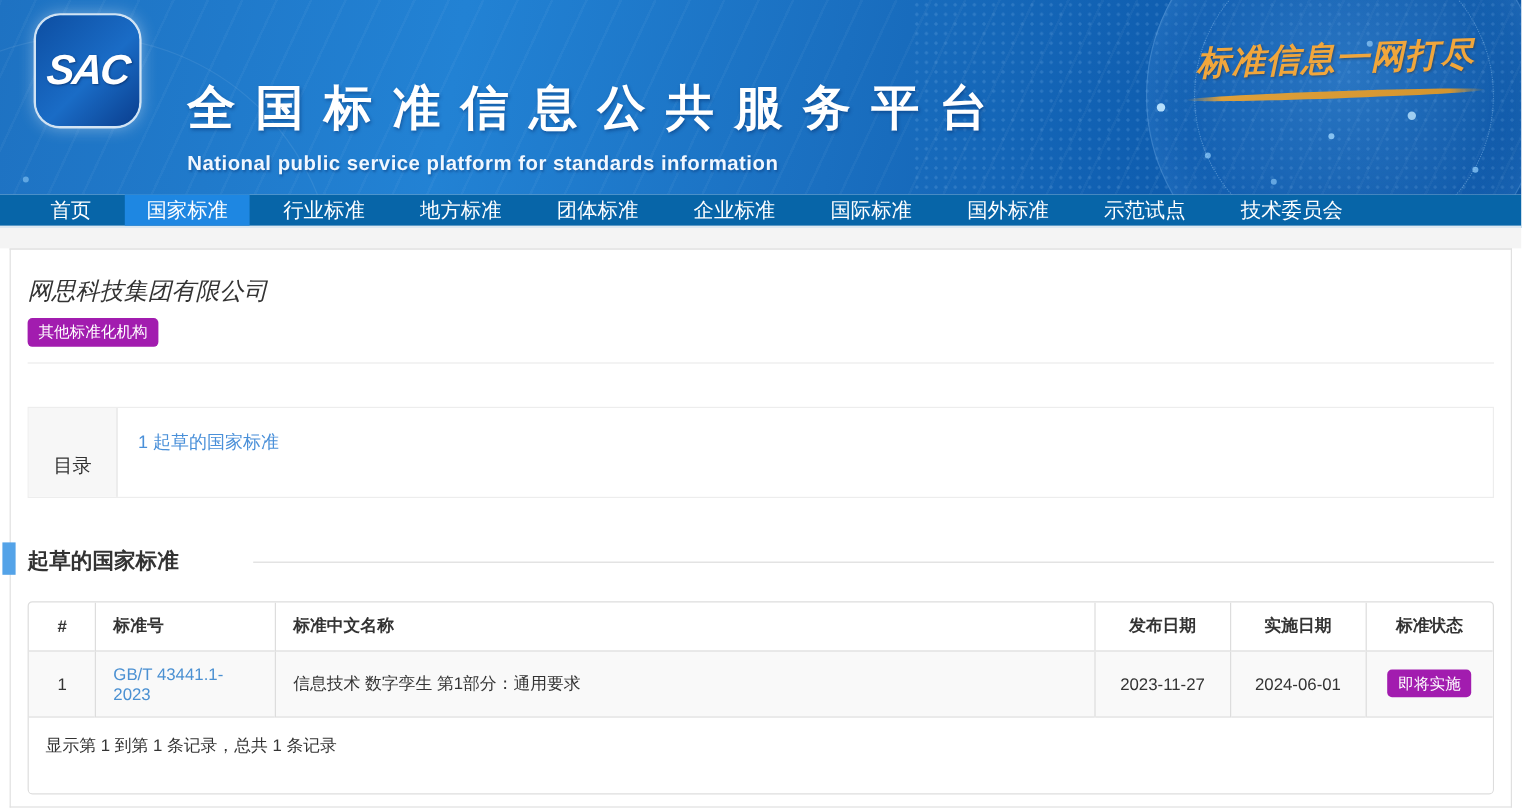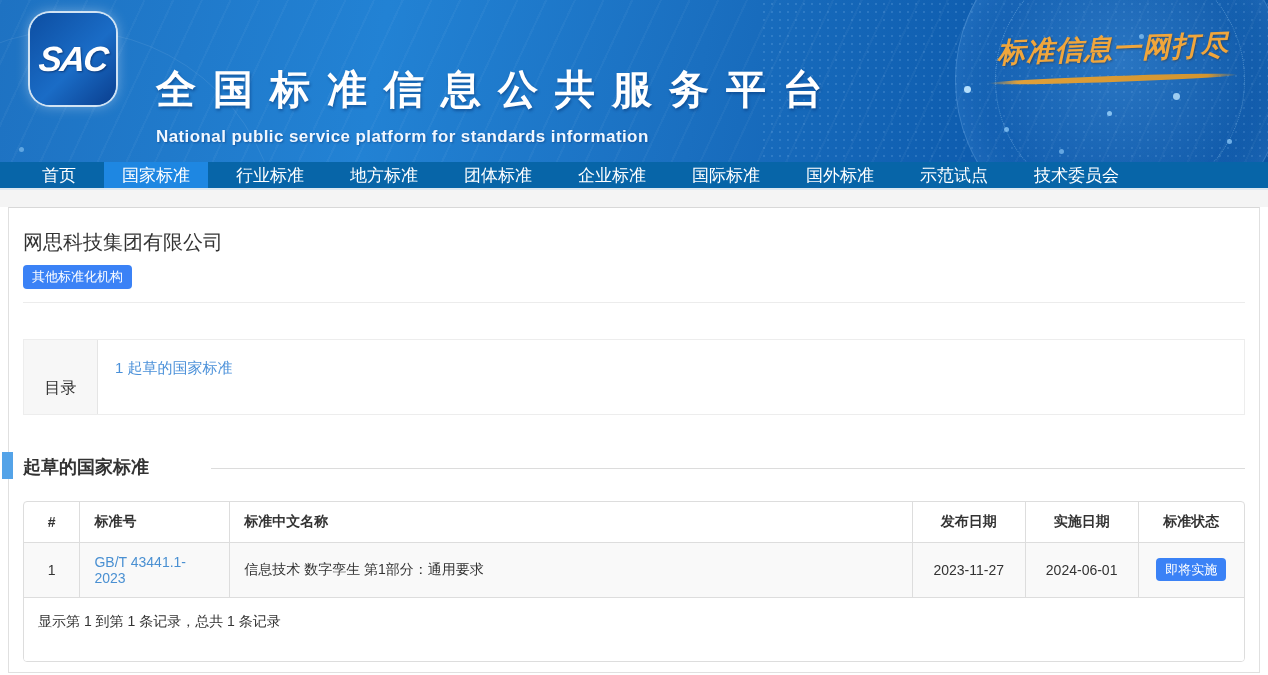--- a/index.html
+++ b/index.html
@@ -55,22 +55,22 @@
   .nav-item { display:flex; align-items:center; padding:0 18px; margin-right:10px;
     color:#fff; font-size:17px; text-decoration:none; cursor:pointer; white-space:nowrap; }
   .nav-item.active { background:#1e87e2; }
 
   .gap-strip { height:17px; background:#f4f4f4; }
 
   
   .panel { margin:0 8px; height:466px; background:#fff; border:1px solid #e0e0e0; border-top-color:#d8d8d8;
     padding:16px 14px; position:relative; }
 
-  .org-name { font-size:20px; color:#333; font-weight:normal; padding-top:5px; }
-  .badge { display:inline-block; background:#3b82f6; color:#fff; font-size:13px;
+  .org-name { font-size:20px; color:#333; font-weight:normal; padding-top:5px;font-style:italic; }
+  .badge { display:inline-block; background:#a21caf; color:#fff; font-size:13px;
     padding:3px 9px; border-radius:4px; line-height:1.35; }
   .org-badge { margin-top:9px; }
   .sep { border-top:1px solid #ececec; margin-top:13px; }
 
   .toc { margin-top:36px; border:1px solid #ededed; height:76px; display:flex; }
   .toc-label { width:74px; background:#f7f7f7; border-right:1px solid #e5e5e5; color:#333; font-size:16px;
     display:flex; align-items:center; justify-content:center; padding-top:24px; }
   .toc-links { padding:19px 0 0 17px; }
   .toc-link { color:#4a90d9; font-size:15px; text-decoration:none; cursor:pointer; }
 

